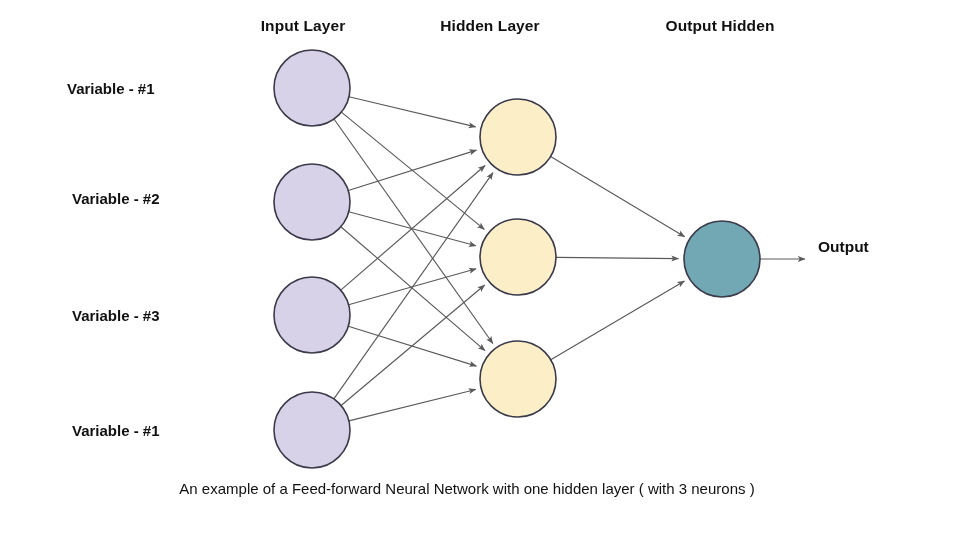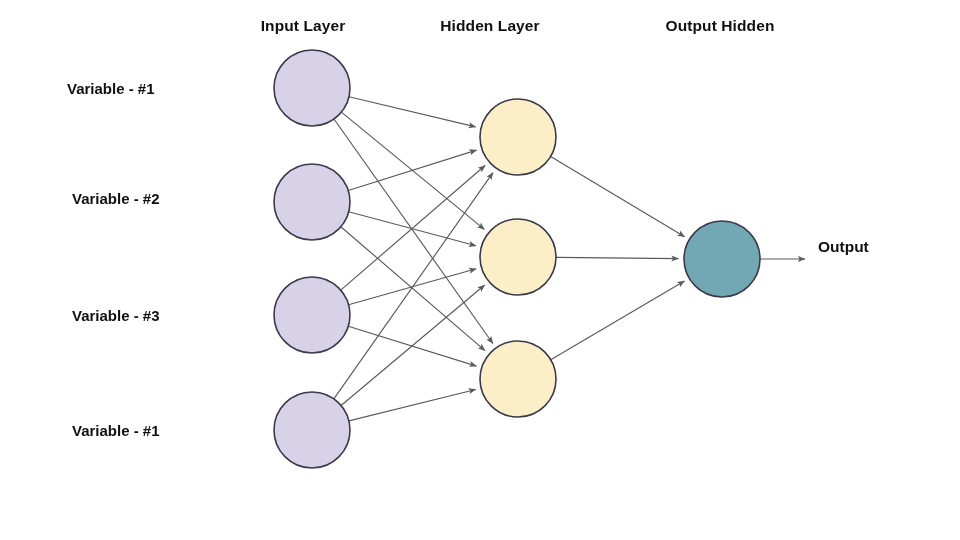--- a/index.html
+++ b/index.html
@@ -116,13 +116,14 @@
     </div>
   <div id="varlabels-host">
       <div class="var-label" style="left: 67px; top: 88px;">Variable - #1</div>
       <div class="var-label" style="left: 72px; top: 198px;">Variable - #2</div>
       <div class="var-label" style="left: 72px; top: 315px;">Variable - #3</div>
       <div class="var-label" style="left: 72px; top: 430px;">Variable - #1</div>
     </div>
 
   <div class="output-label" id="output-label" style="left: 818px; top: 247px;">Output</div>
 
+  <div class="caption" id="caption" style="left: 467px; top: 488px;">An example of a Feed-forward Neural Network with one hidden layer ( with 3 neurons )</div>
 </div>
 
 </body></html>

